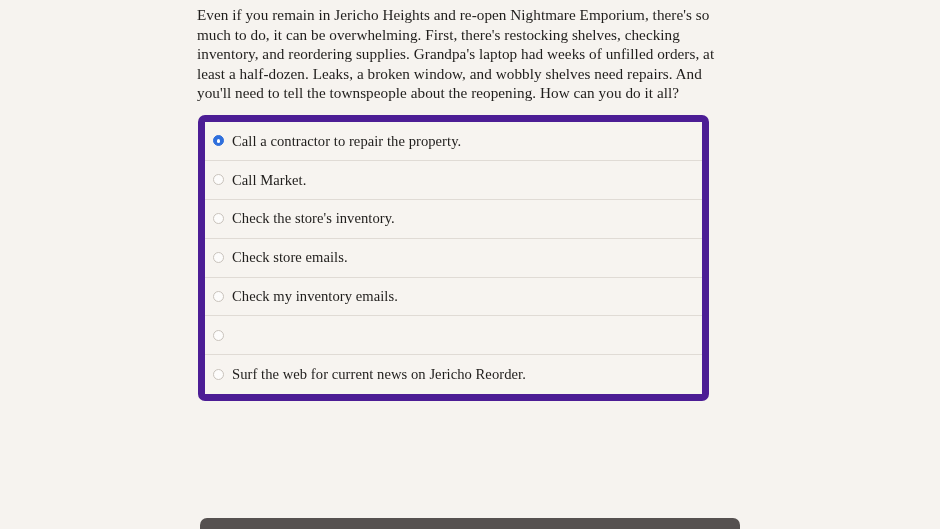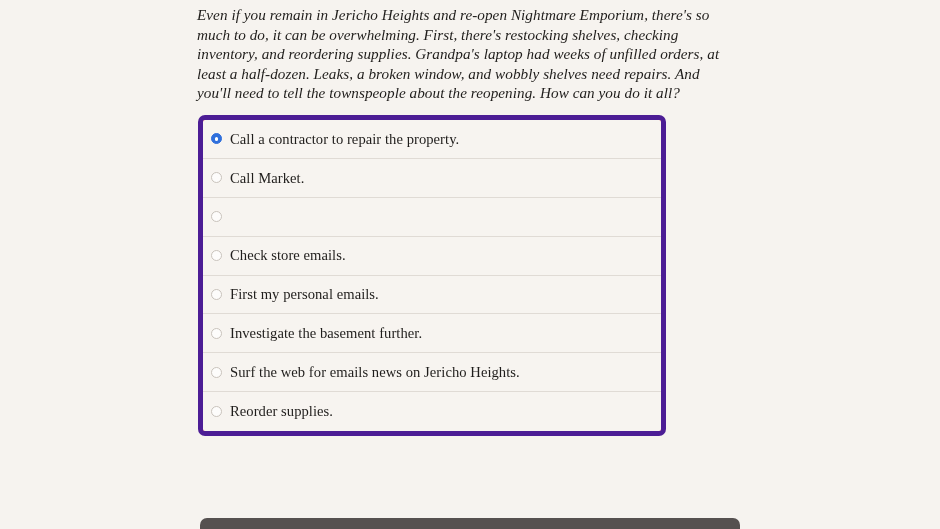--- a/index.html
+++ b/index.html
@@ -30,32 +30,31 @@
   
   .prompt {
     font-size: 15.2px;
     line-height: 19.6px;
     color: #1f1d1b;
     letter-spacing: 0.05px;
     margin: 0;
     padding-top: 5px;
     width: 538px;
     text-align: left;
-    font-style: italic;
   }
 
   
   .options {
     position: absolute;
     left: 198px;
     top: 115px;
-    width: 468px;
+    width: 511px;
     box-sizing: border-box;
     background: #ef4444;
-    border: 5px solid #4c1d95;
+    border: 7px solid #4c1d95;
     border-radius: 7px;
     overflow: hidden;
   }
 
   .option-row {
     display: flex;
     align-items: center;
     height: 38.9px;
     box-sizing: border-box;
     padding-left: 8px;
@@ -127,38 +126,34 @@
       <div class="option-row selected">
         <span class="radio"></span>
         <span class="option-label">Call a contractor to repair the property.</span>
       </div>
       <div class="option-row">
         <span class="radio"></span>
         <span class="option-label">Call Market.</span>
       </div>
       <div class="option-row">
         <span class="radio"></span>
+        <span class="option-label">Check the store's inventory.</span>
       </div>
       <div class="option-row">
         <span class="radio"></span>
         <span class="option-label">Check store emails.</span>
       </div>
       <div class="option-row">
         <span class="radio"></span>
-        <span class="option-label">First my personal emails.</span>
+        <span class="option-label">Check my inventory emails.</span>
       </div>
       <div class="option-row">
         <span class="radio"></span>
-        <span class="option-label">Investigate the basement further.</span>
       </div>
       <div class="option-row">
         <span class="radio"></span>
-        <span class="option-label">Surf the web for emails news on Jericho Heights.</span>
-      </div>
-      <div class="option-row">
-        <span class="radio"></span>
-        <span class="option-label">Reorder supplies.</span>
+        <span class="option-label">Surf the web for current news on Jericho Reorder.</span>
       </div>
     </div>
 
   <div class="bottom-bar"></div>
 
 </div>
 
 </body></html>

